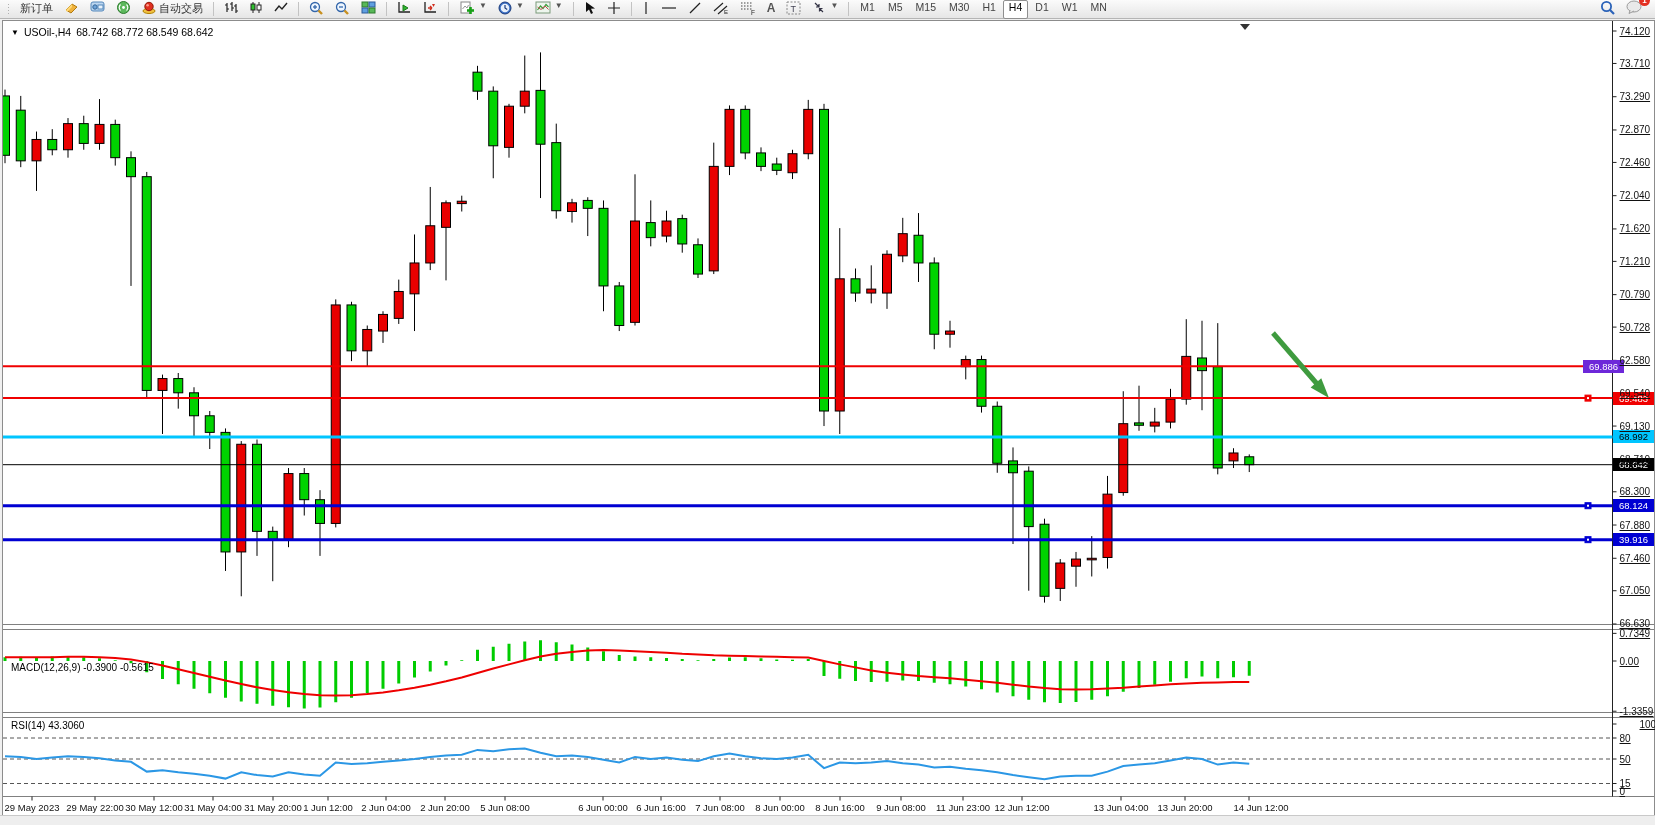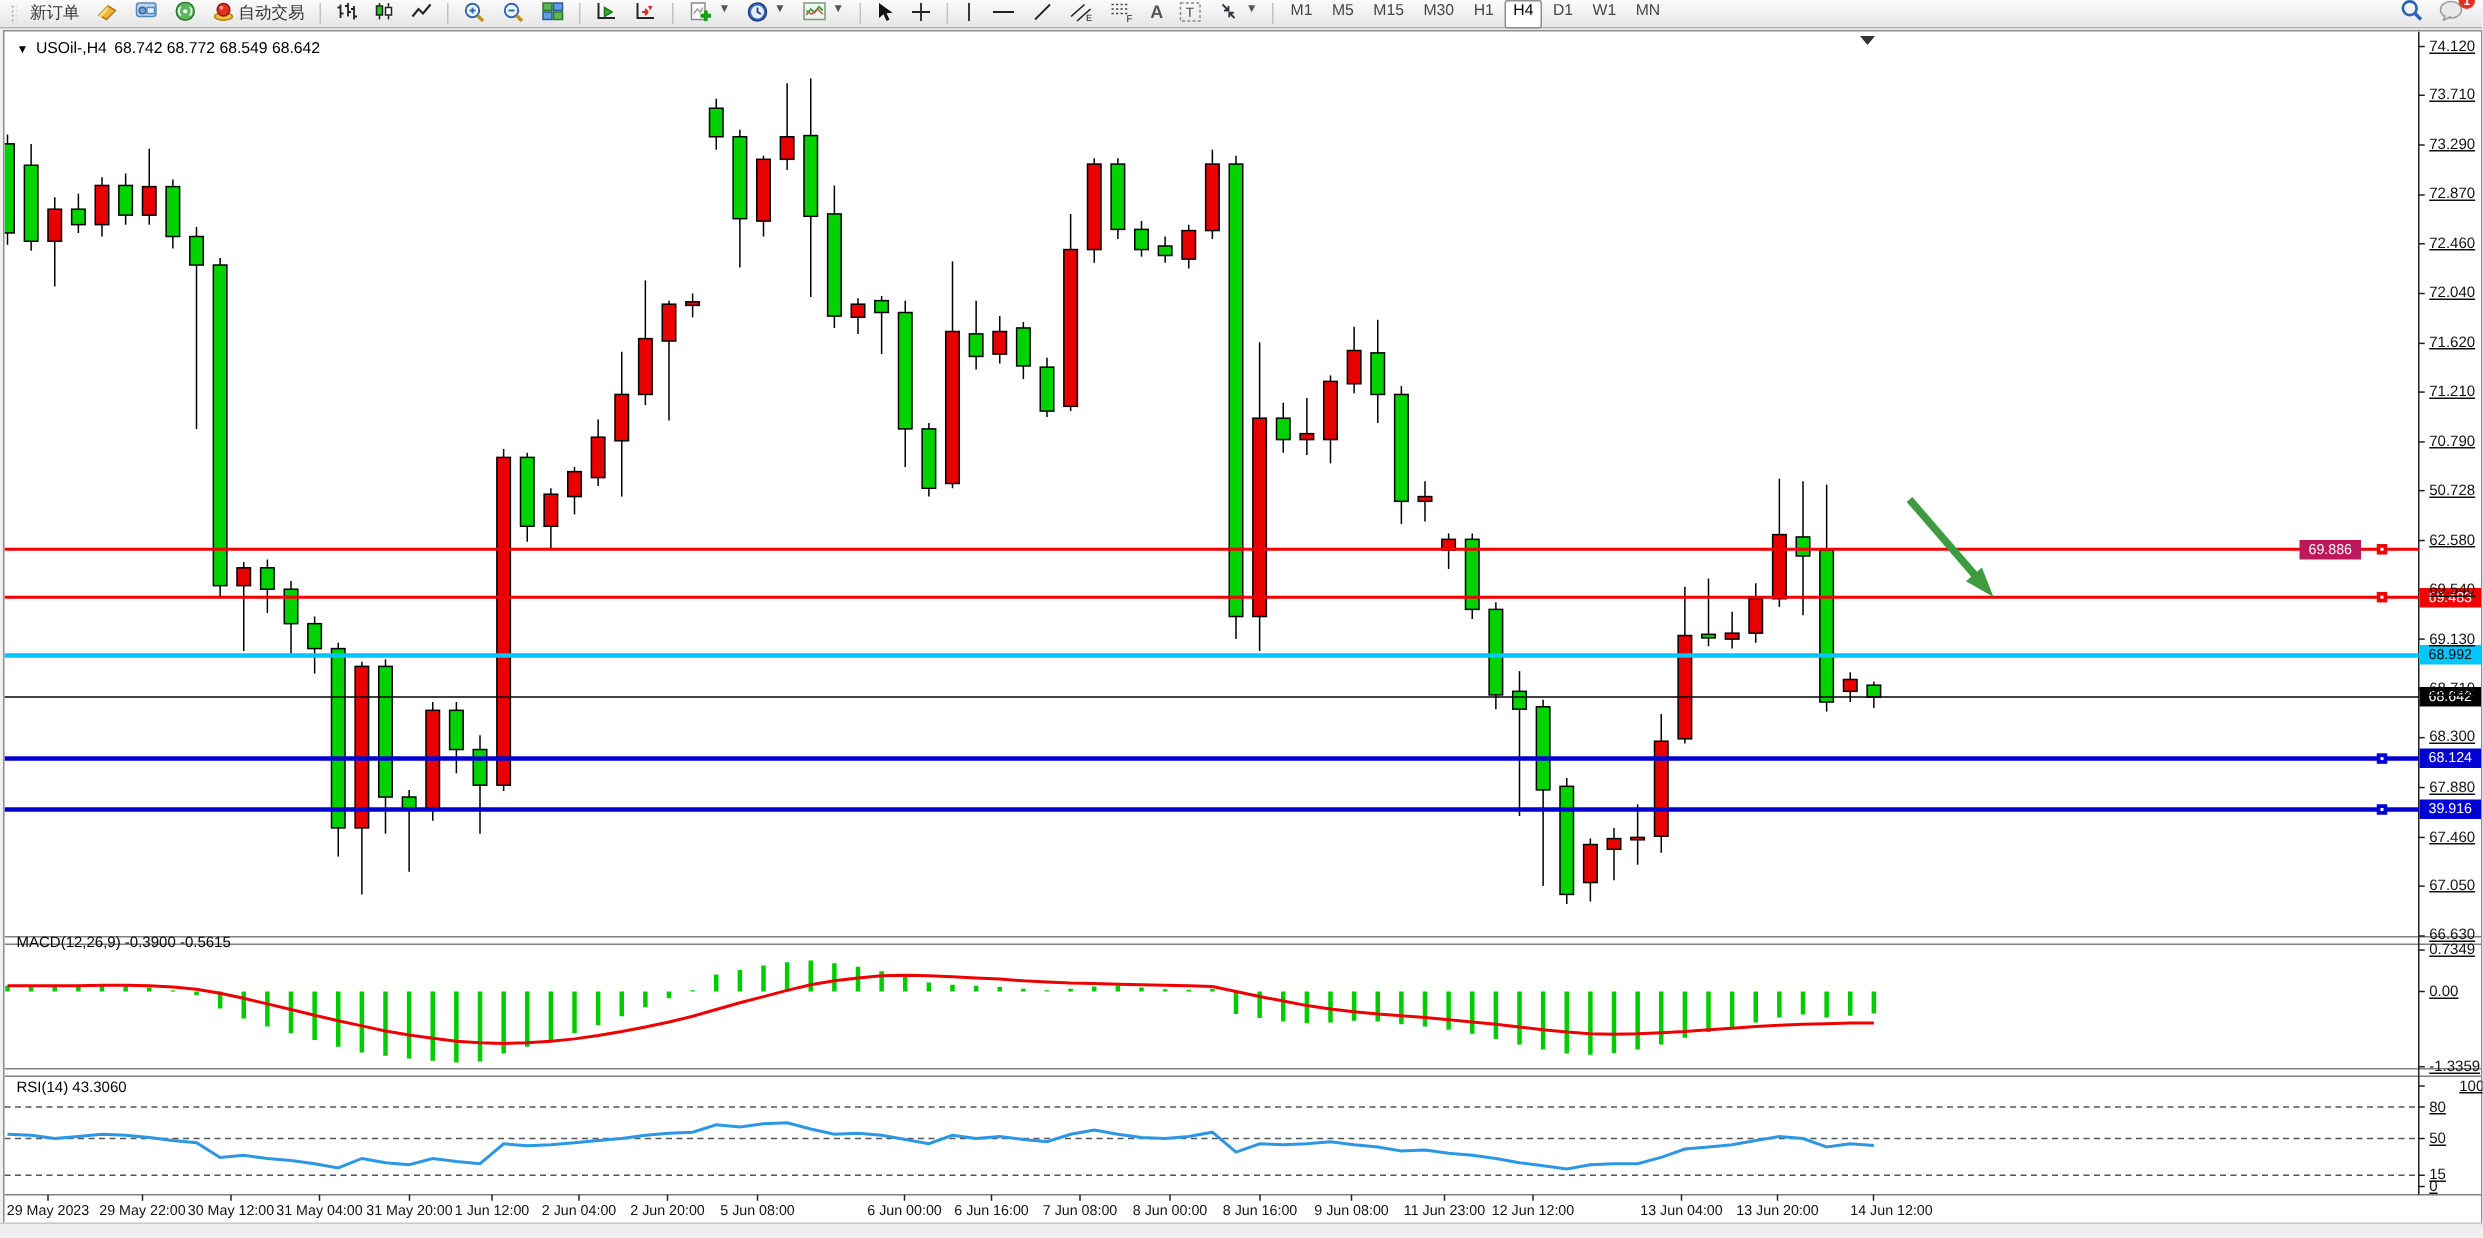--- a/index.html
+++ b/index.html
@@ -656,26 +656,26 @@
       <line x1="1182" y1="775.5" x2="1182" y2="779.5" stroke="#222"></line>
       <line x1="1246" y1="775.5" x2="1246" y2="779.5" stroke="#222"></line>
     </svg>
 
   <div id="chart-title" class="abs">
     <span class="dd">▼</span>
     <span>USOil-,H4</span>
     <span>68.742 68.772 68.549 68.642</span>
   </div>
 
-  <div class="abs ind-label" style="left:8px;top:602px;">MACD(12,26,9) -0.3900 -0.5615</div>
+  <div class="abs ind-label" style="left:8px;top:641px;">MACD(12,26,9) -0.3900 -0.5615</div>
   <div class="abs ind-label" style="left:8px;top:699px;">RSI(14) 43.3060</div>
 
   <div id="price-axis"></div>
   <div id="time-axis"></div>
-<div class="abs hline-label" style="left: 1530px; top: 338.706px; background: #be185d; color: rgb(255, 255, 255);">69.886</div>
+<div class="abs hline-label" style="left: 1580px; top: 338.706px; background: #6d28d9; color: rgb(255, 255, 255);">69.886</div>
     <div class="abs hline-label" style="left: 1610px; top: 370.611px; background: rgb(240, 0, 0); color: rgb(255, 255, 255);">69.483</div>
     <div class="abs hline-label" style="left: 1610px; top: 409.484px; background: rgb(0, 197, 255); color: rgb(0, 0, 0);">68.992</div>
     <div class="abs hline-label" style="left: 1610px; top: 437.193px; background: rgb(0, 0, 0); color: rgb(255, 255, 255);">68.642</div>
     <div class="abs hline-label" style="left: 1610px; top: 478.203px; background: rgb(0, 0, 210); color: rgb(255, 255, 255);">68.124</div>
     <div class="abs hline-label" style="left: 1610px; top: 512.167px; background: rgb(0, 0, 210); color: rgb(255, 255, 255);">39.916</div>
     <div class="abs axis-num" style="left: 1616.5px; top: 4.5px;">74.120</div>
     <div class="abs axis-num" style="left: 1616.5px; top: 36.9597px;">73.710</div>
     <div class="abs axis-num" style="left: 1616.5px; top: 70.2111px;">73.290</div>
     <div class="abs axis-num" style="left: 1616.5px; top: 103.463px;">72.870</div>
     <div class="abs axis-num" style="left: 1616.5px; top: 135.922px;">72.460</div>

